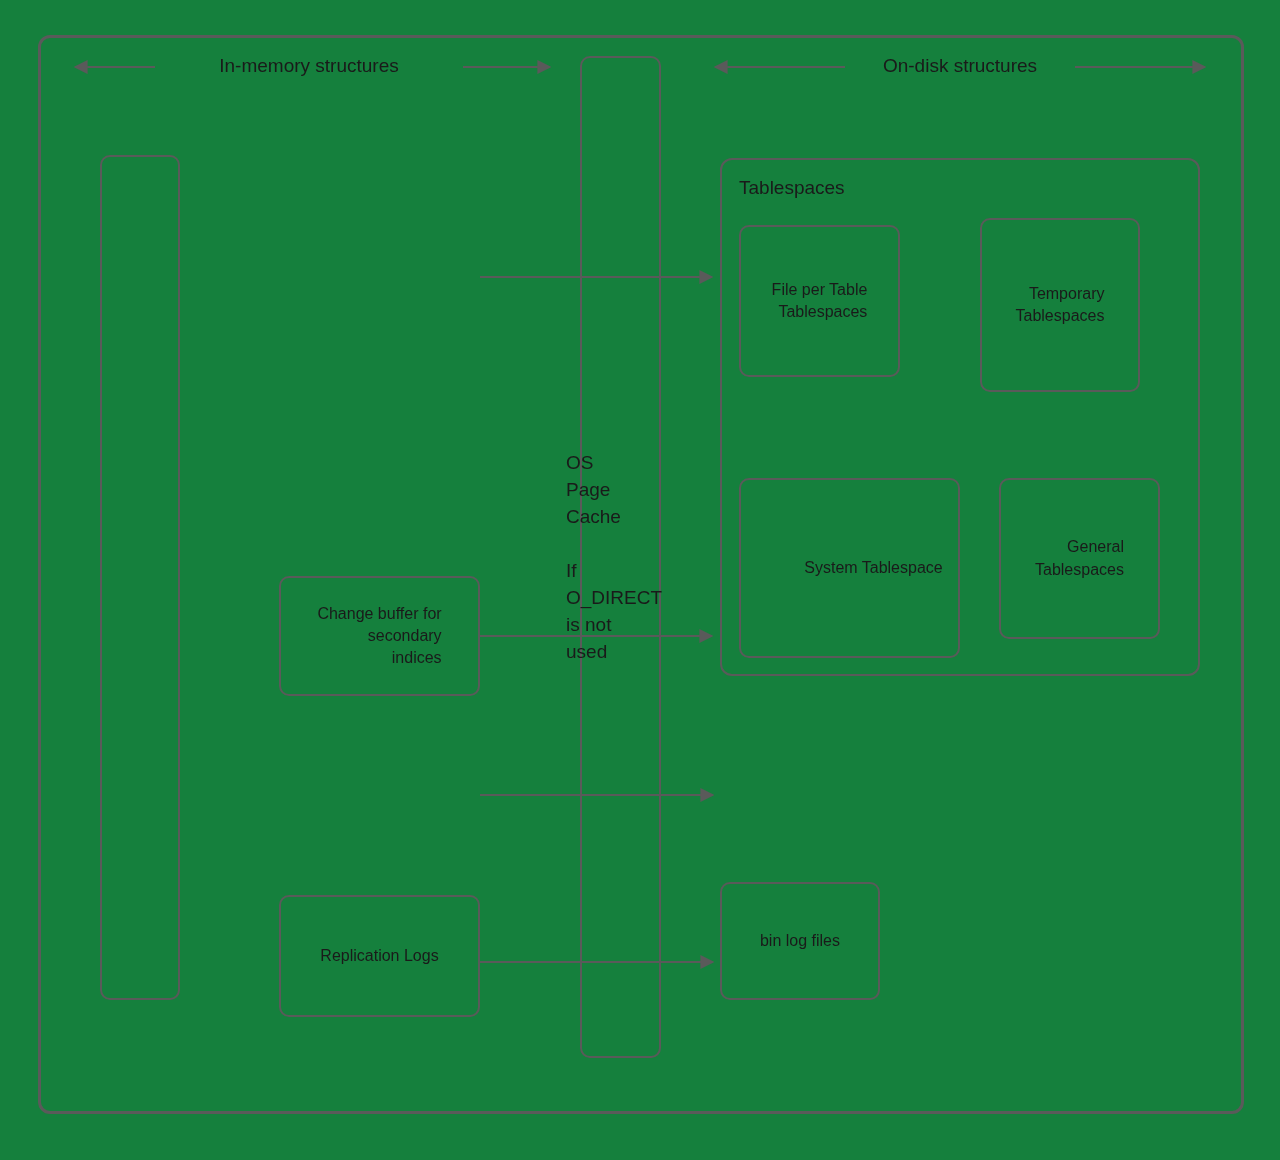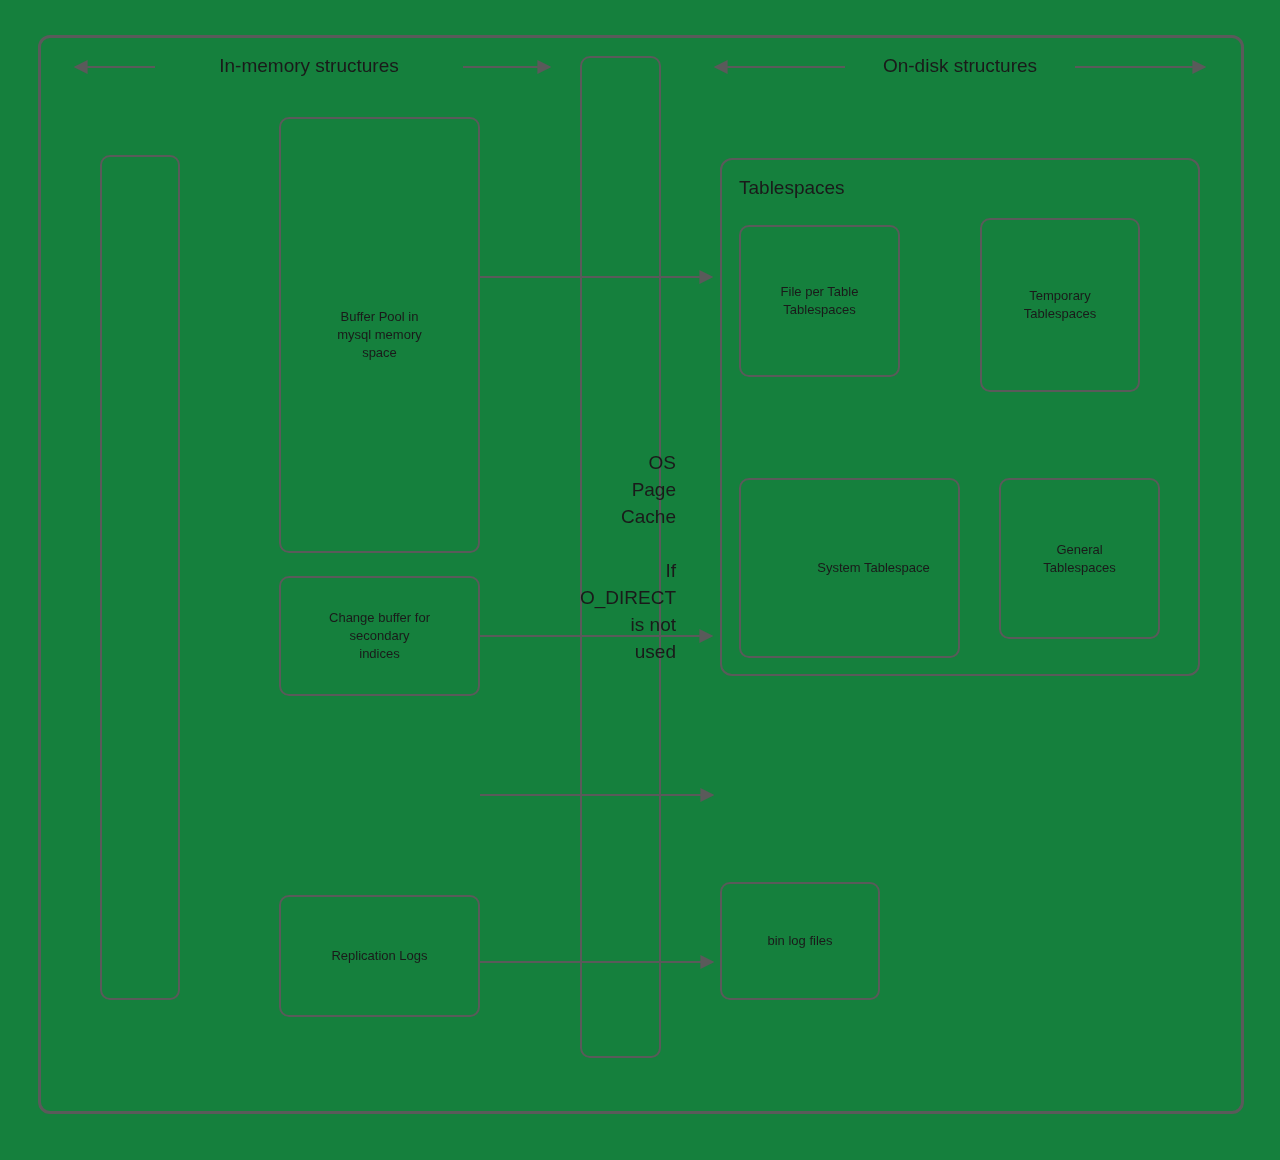--- a/index.html
+++ b/index.html
@@ -19,23 +19,23 @@
   }
   .box {
     position: absolute;
     box-sizing: border-box;
     border: 2px solid #5a5a5a;
     border-radius: 10px;
     background: transparent;
     display: flex;
     align-items: center;
     justify-content: center;
-    text-align: center;
+    text-align: right;
     color: #1a1a1a;
-    font-size: 13px;
+    font-size: 16px;
     line-height: 1.38;
     white-space: pre-line;
   }
   .frame {
     border-radius: 12px;
     border-width: 3px;
     display: block;
   }
   .group-title {
     position: absolute;
@@ -67,21 +67,21 @@
   .ahi-text {
     position: absolute;
     text-align: center;
     font-size: 19px;
     line-height: 1.42;
     color: #1a1a1a;
     white-space: pre-line;
   }
   .osc-text {
     position: absolute;
-    text-align: right;
+    text-align: left;
     font-size: 19px;
     line-height: 1.42;
     color: #1a1a1a;
     white-space: pre-line;
   }
 </style>
 </head>
 <body>
 
 <div id="canvas">
@@ -116,23 +116,20 @@
 
     <line x1="480" y1="962" x2="713" y2="962" stroke="#5a5a5a" stroke-width="2" marker-end="url(#arrow)"></line>
   </svg>
 
   <div class="label" style="left:165px; top:55px; width:288px;">In-memory structures</div>
 
   <div class="label" style="left:855px; top:55px; width:210px;">On-disk structures</div>
 
   <div class="box" style="left:100px; top:155px; width:80px; height:845px;"></div>
 
-  <div class="box" style="left:279px; top:117px; width:201px; height:436px;">Buffer Pool in
-mysql memory
-space</div>
 
   <div class="box" style="left:279px; top:576px; width:201px; height:120px;">Change buffer for
 secondary
 indices</div>
 
 
   <div class="box" style="left:279px; top:895px; width:201px; height:122px;">Replication Logs</div>
 
   <div class="box" style="left:580px; top:56px; width:81px; height:1002px;"></div>
   <div class="osc-text" style="left:566px; top:450px; width:110px;">OS

